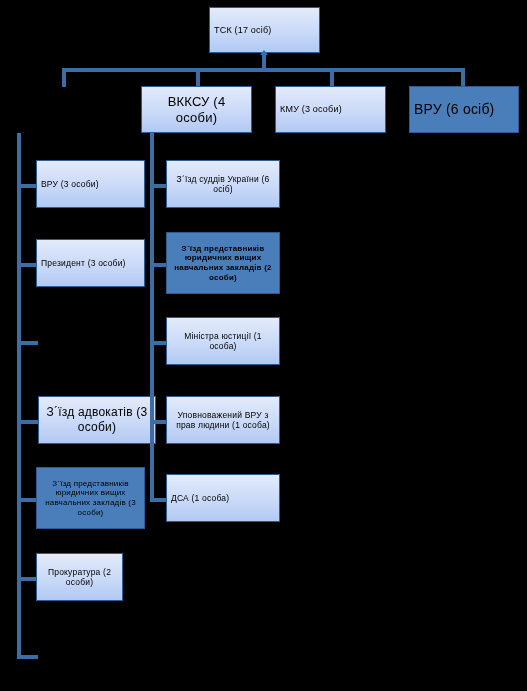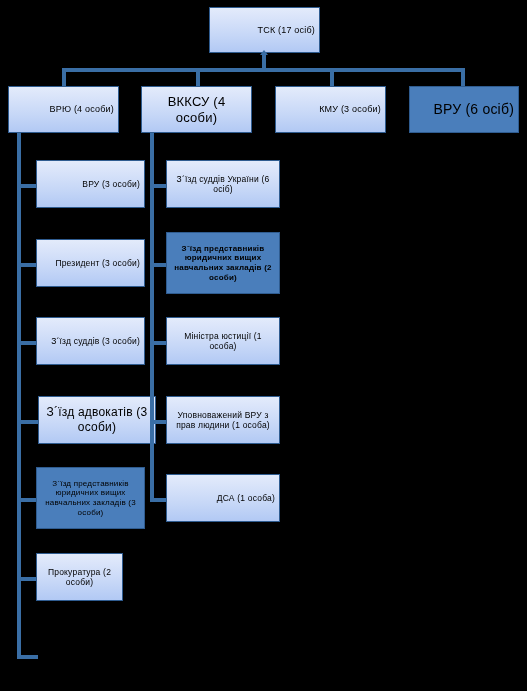--- a/index.html
+++ b/index.html
@@ -16,21 +16,21 @@
     overflow: hidden;
   }
 
   
   .node {
     position: absolute;
     box-sizing: border-box;
     border: 1px solid #2f5c90;
     display: flex;
     align-items: center;
-    justify-content: flex-end;
+    justify-content: flex-start;
     text-align: center;
     color: #000000;
     line-height: 1.22;
     padding: 2px 4px;
     letter-spacing: 0.2px;
   }
   .node.light {
     background: linear-gradient(to bottom, #e3ebfb 0%, #dbe5fa 18%, #c6d7f7 62%, #b2c9f4 100%);
   }
   .node.dark {
@@ -67,23 +67,20 @@
   <div class="conn v" style="left:262px; top:53px; width:4px; height:15px;"></div>
   <div class="arrow-up" style="left:260px; top:50px;"></div>
 
   <div class="conn h" style="left:62px; top:68px; width:403px; height:4px;"></div>
 
   <div class="conn v" style="left:62px; top:68px; height:19px;"></div>
   <div class="conn v" style="left:196px; top:68px; height:19px;"></div>
   <div class="conn v" style="left:330px; top:68px; height:19px;"></div>
   <div class="conn v" style="left:461px; top:68px; height:19px;"></div>
 
-  <div class="node light" style="left:8px; top:86px; width:111px; height:47px; font-size:9px;">
-    <span>ВРЮ (4 особи)</span>
-  </div>
 
   <div class="node light" style="left:141px; top:86px; width:111px; height:47px; font-size:13px;">
     <span>ВККСУ (4 особи)</span>
   </div>
 
   <div class="node light" style="left:275px; top:86px; width:111px; height:47px; font-size:9px;">
     <span>КМУ (3 особи)</span>
   </div>
 
   <div class="node dark" style="left:409px; top:86px; width:110px; height:47px; font-size:14px;">
@@ -101,23 +98,20 @@
   <div class="conn h" style="left:17px; top:655px; width:21px;"></div>
 
   <div class="node light" style="left:36px; top:160px; width:109px; height:48px; font-size:8.5px;">
     <span>ВРУ (3 особи)</span>
   </div>
 
   <div class="node light" style="left:36px; top:239px; width:109px; height:48px; font-size:8.5px;">
     <span>Президент (3 особи)</span>
   </div>
 
-  <div class="node light" style="left:36px; top:317px; width:109px; height:48px; font-size:8.5px;">
-    <span>З´їзд суддів (3 особи)</span>
-  </div>
 
   <div class="node light" style="left:38px; top:396px; width:118px; height:48px; font-size:12px;">
     <span>З´їзд адвокатів (3 особи)</span>
   </div>
 
   <div class="node dark" style="left:36px; top:467px; width:109px; height:62px; font-size:8px;">
     <span>З´їзд представників  юридичних  вищих навчальних закладів (3 особи)</span>
   </div>
 
   <div class="node light" style="left:36px; top:553px; width:87px; height:48px; font-size:8.5px;">

